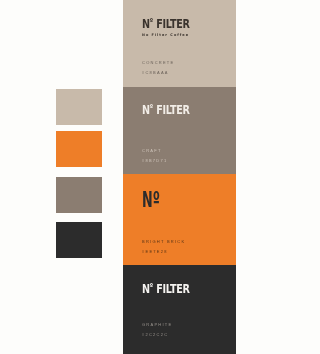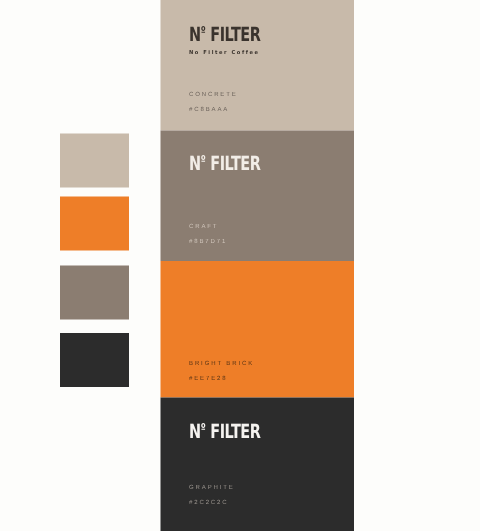--- a/index.html
+++ b/index.html
@@ -12,20 +12,21 @@
     background: #ffffff;
     font-family: "Liberation Sans", sans-serif;
     overflow: hidden;
   }
   .board {
     position: relative;
     width: 284px;
     height: 354px;
     background: #fdfdfb;
     display: flex;
+    padding-left: 16px;
   }
 
   
   .swatch-column {
     position: relative;
     width: 107px;
     height: 354px;
     background: #fdfdfb;
     flex: 0 0 107px;
   }
@@ -147,20 +148,23 @@
       <div class="logo-block" style="top:16px;">
         <div class="wordmark" style="color: rgb(242, 237, 231);"><span>N</span><span class="sup">º</span> <span>FILTER</span></div>
       </div>
       <div class="meta" style="top:61px;">
         <div class="meta-name" style="color: rgb(207, 196, 186);">CRAFT</div>
         <div class="meta-hex" style="color: rgb(207, 196, 186);">#8B7D71</div>
       </div>
     </div>
 
     <div class="panel panel-3" style="background: rgb(238, 126, 40);">
+      <div class="logo-block" style="top:15px;">
+        <div class="mark-glyph" style="color: rgb(44, 44, 44);">Nº</div>
+      </div>
       <div class="meta" style="top:65px;">
         <div class="meta-name" style="color: rgb(90, 53, 22);">BRIGHT BRICK</div>
         <div class="meta-hex" style="color: rgb(90, 53, 22);">#EE7E28</div>
       </div>
     </div>
 
     <div class="panel panel-4" style="background: rgb(44, 44, 44);">
       <div class="logo-block" style="top:17px;">
         <div class="wordmark" style="color: rgb(245, 243, 240);"><span>N</span><span class="sup">º</span> <span>FILTER</span></div>
       </div>

